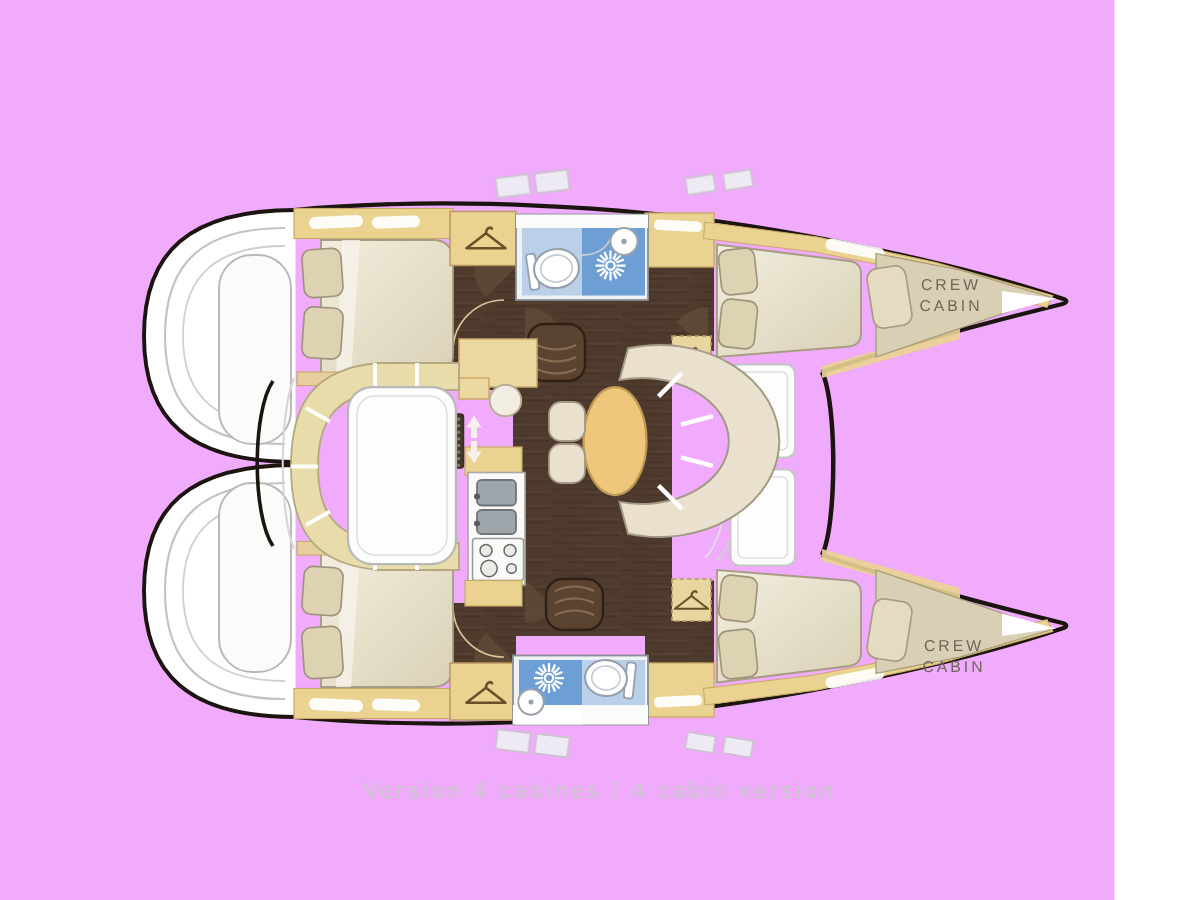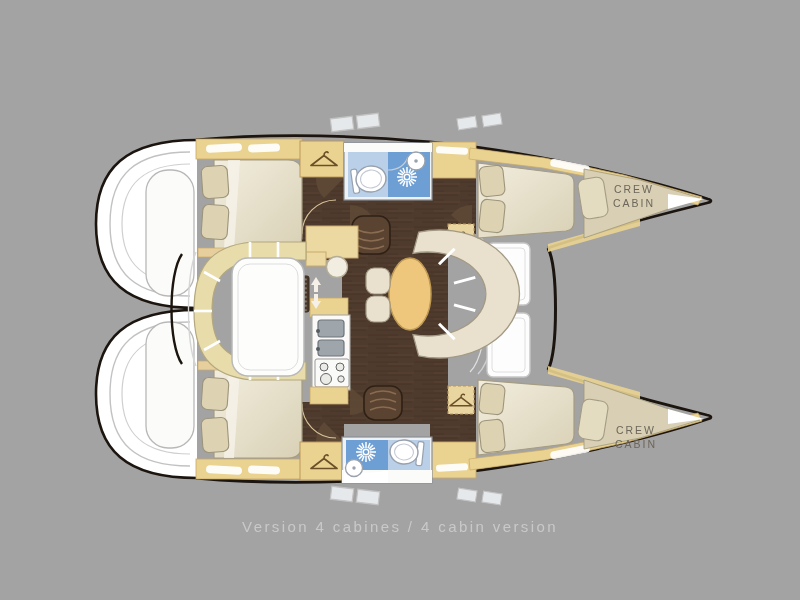--- a/index.html
+++ b/index.html
@@ -1,17 +1,17 @@
 <!DOCTYPE html>
 <html><head>
 <meta charset="utf-8">
 <style>
   html,body{margin:0;padding:0;background:#ffffff;}
   .stage{
-    position:relative;width:800px;height:600px;background:#a3a3a3;overflow:hidden;
+    position:relative;width:743px;height:600px;background:#f0abfc;overflow:hidden;
     font-family:"Liberation Sans", sans-serif;
   }
   svg{display:block;}
   text{font-family:"Liberation Sans", sans-serif;}
   .crew-label{font-size:10.5px;letter-spacing:2px;fill:#6d665a;}
   .caption{font-size:15px;letter-spacing:2.4px;fill:#c9c9c9;}
 </style>
 </head>
 <body>
 

